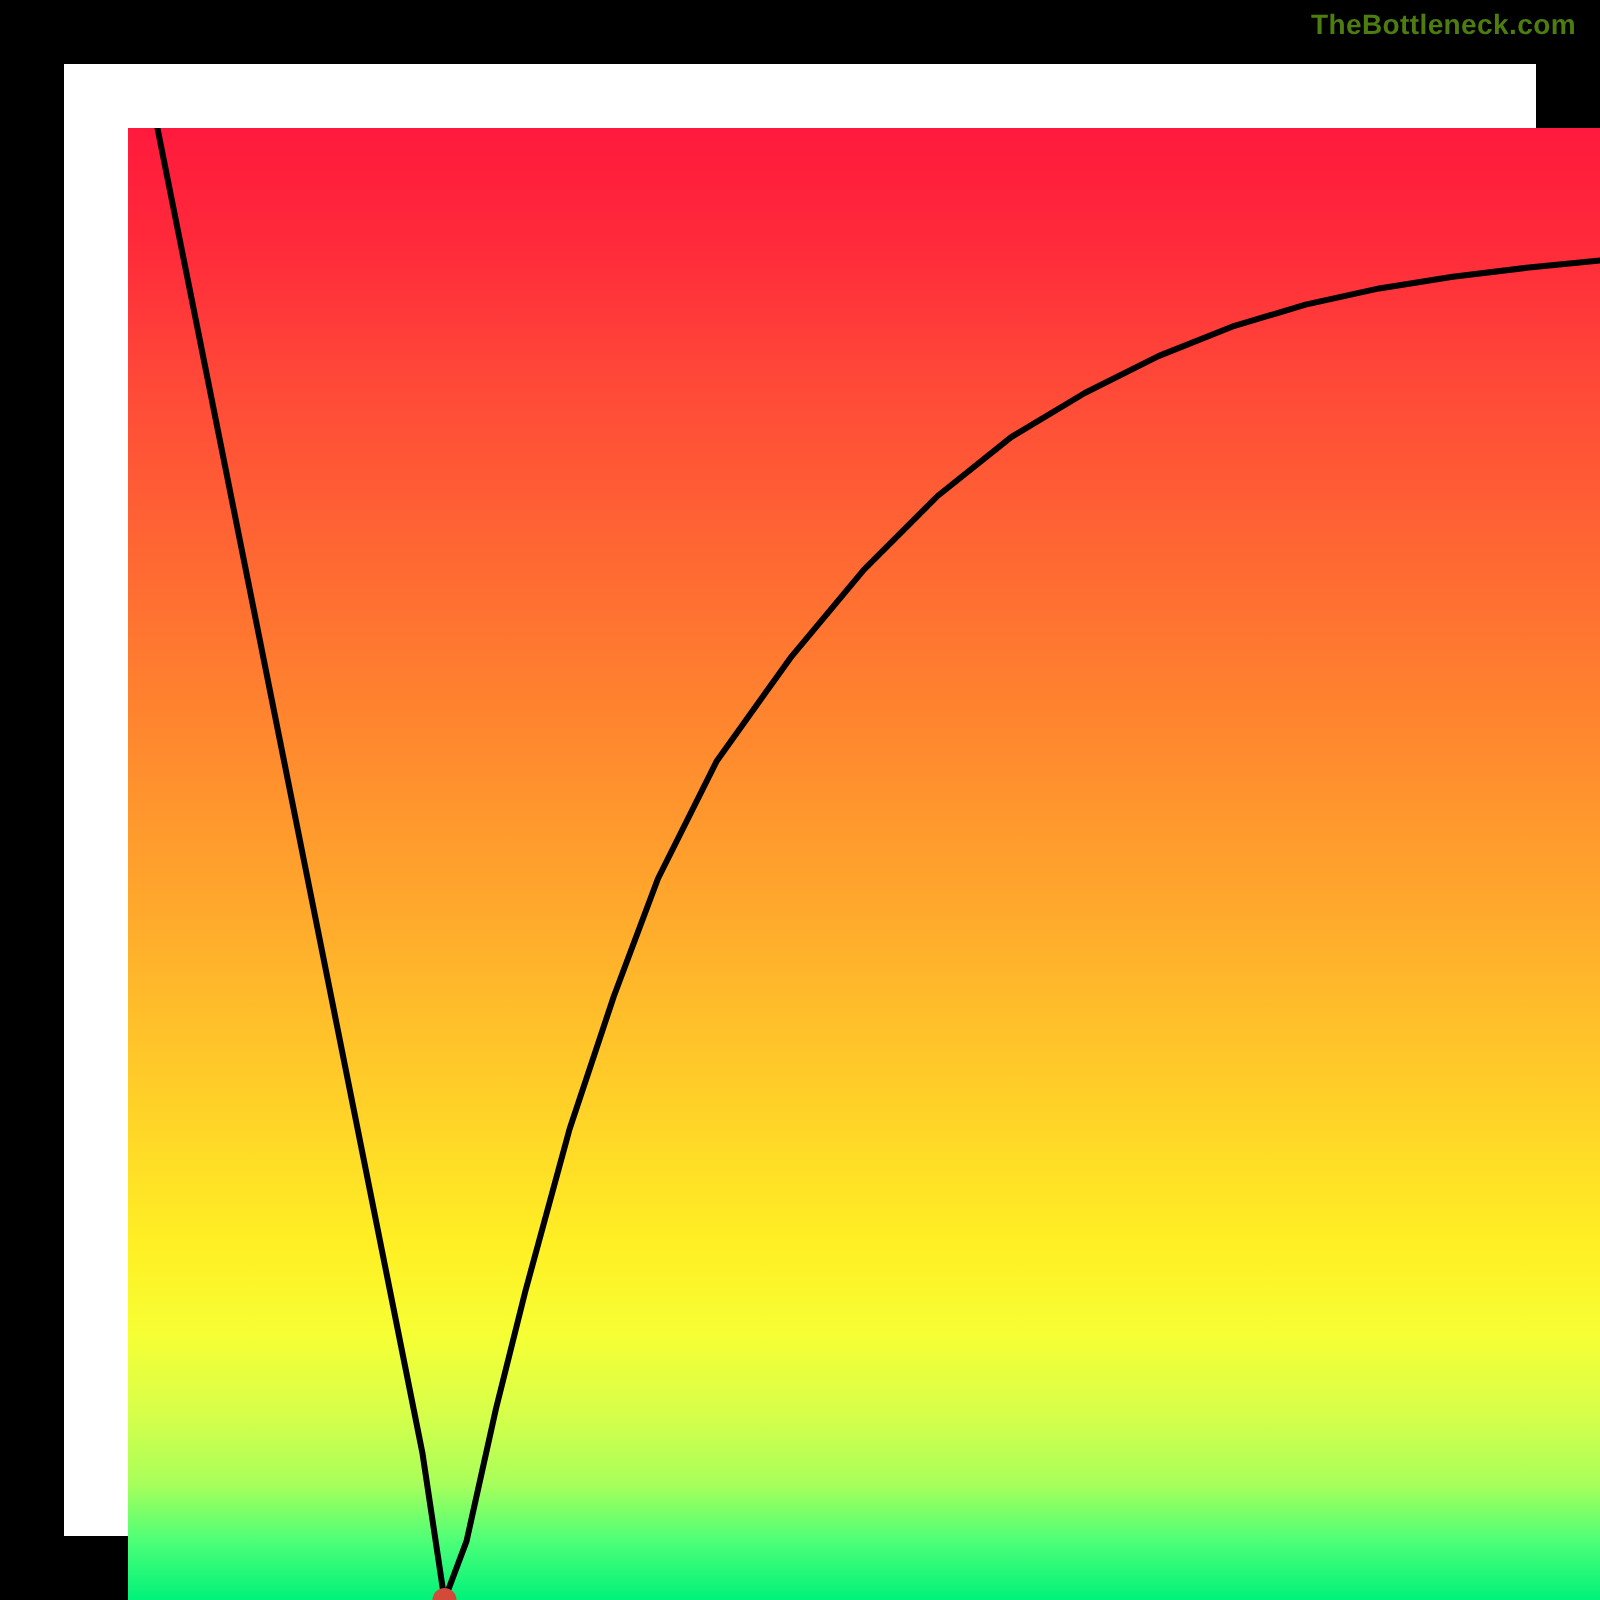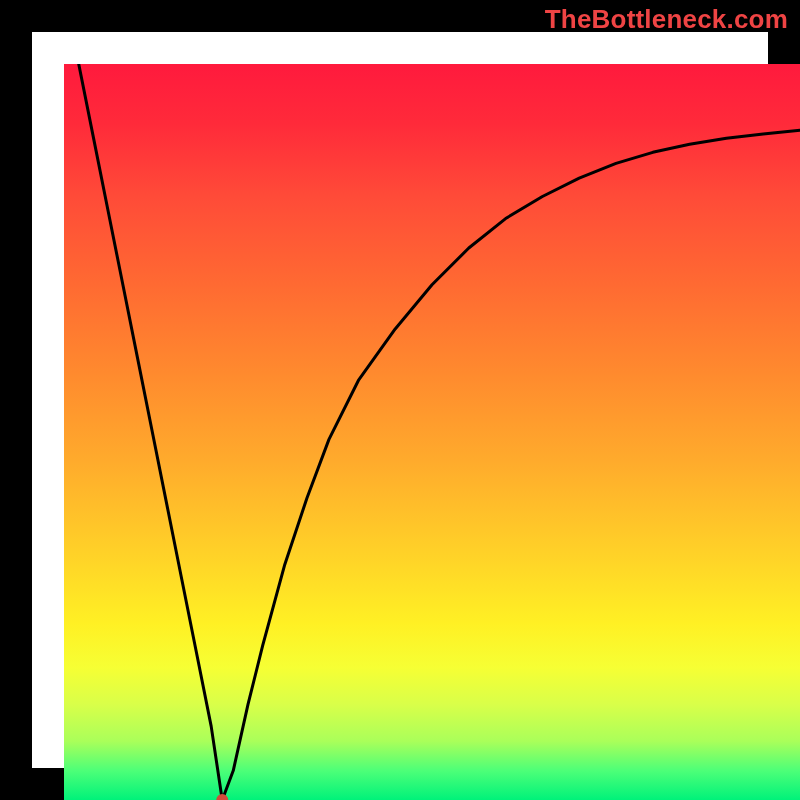--- a/index.html
+++ b/index.html
@@ -10,23 +10,23 @@
     height: 800px;
     overflow: hidden;
     position: relative;
     font-family: Arial, Helvetica, sans-serif;
   }
   .watermark {
     position: absolute;
     top: 4px;
     right: 12px;
     z-index: 10;
-    font-size: 26px;
+    font-size: 14px;
     font-weight: 600;
-    color: #ef4444;
+    color: #4d7c0f;
     letter-spacing: 0.2px;
   }
   .frame {
     position: absolute;
     left: 0;
     top: 0;
     width: 800px;
     height: 800px;
     box-sizing: border-box;
     

